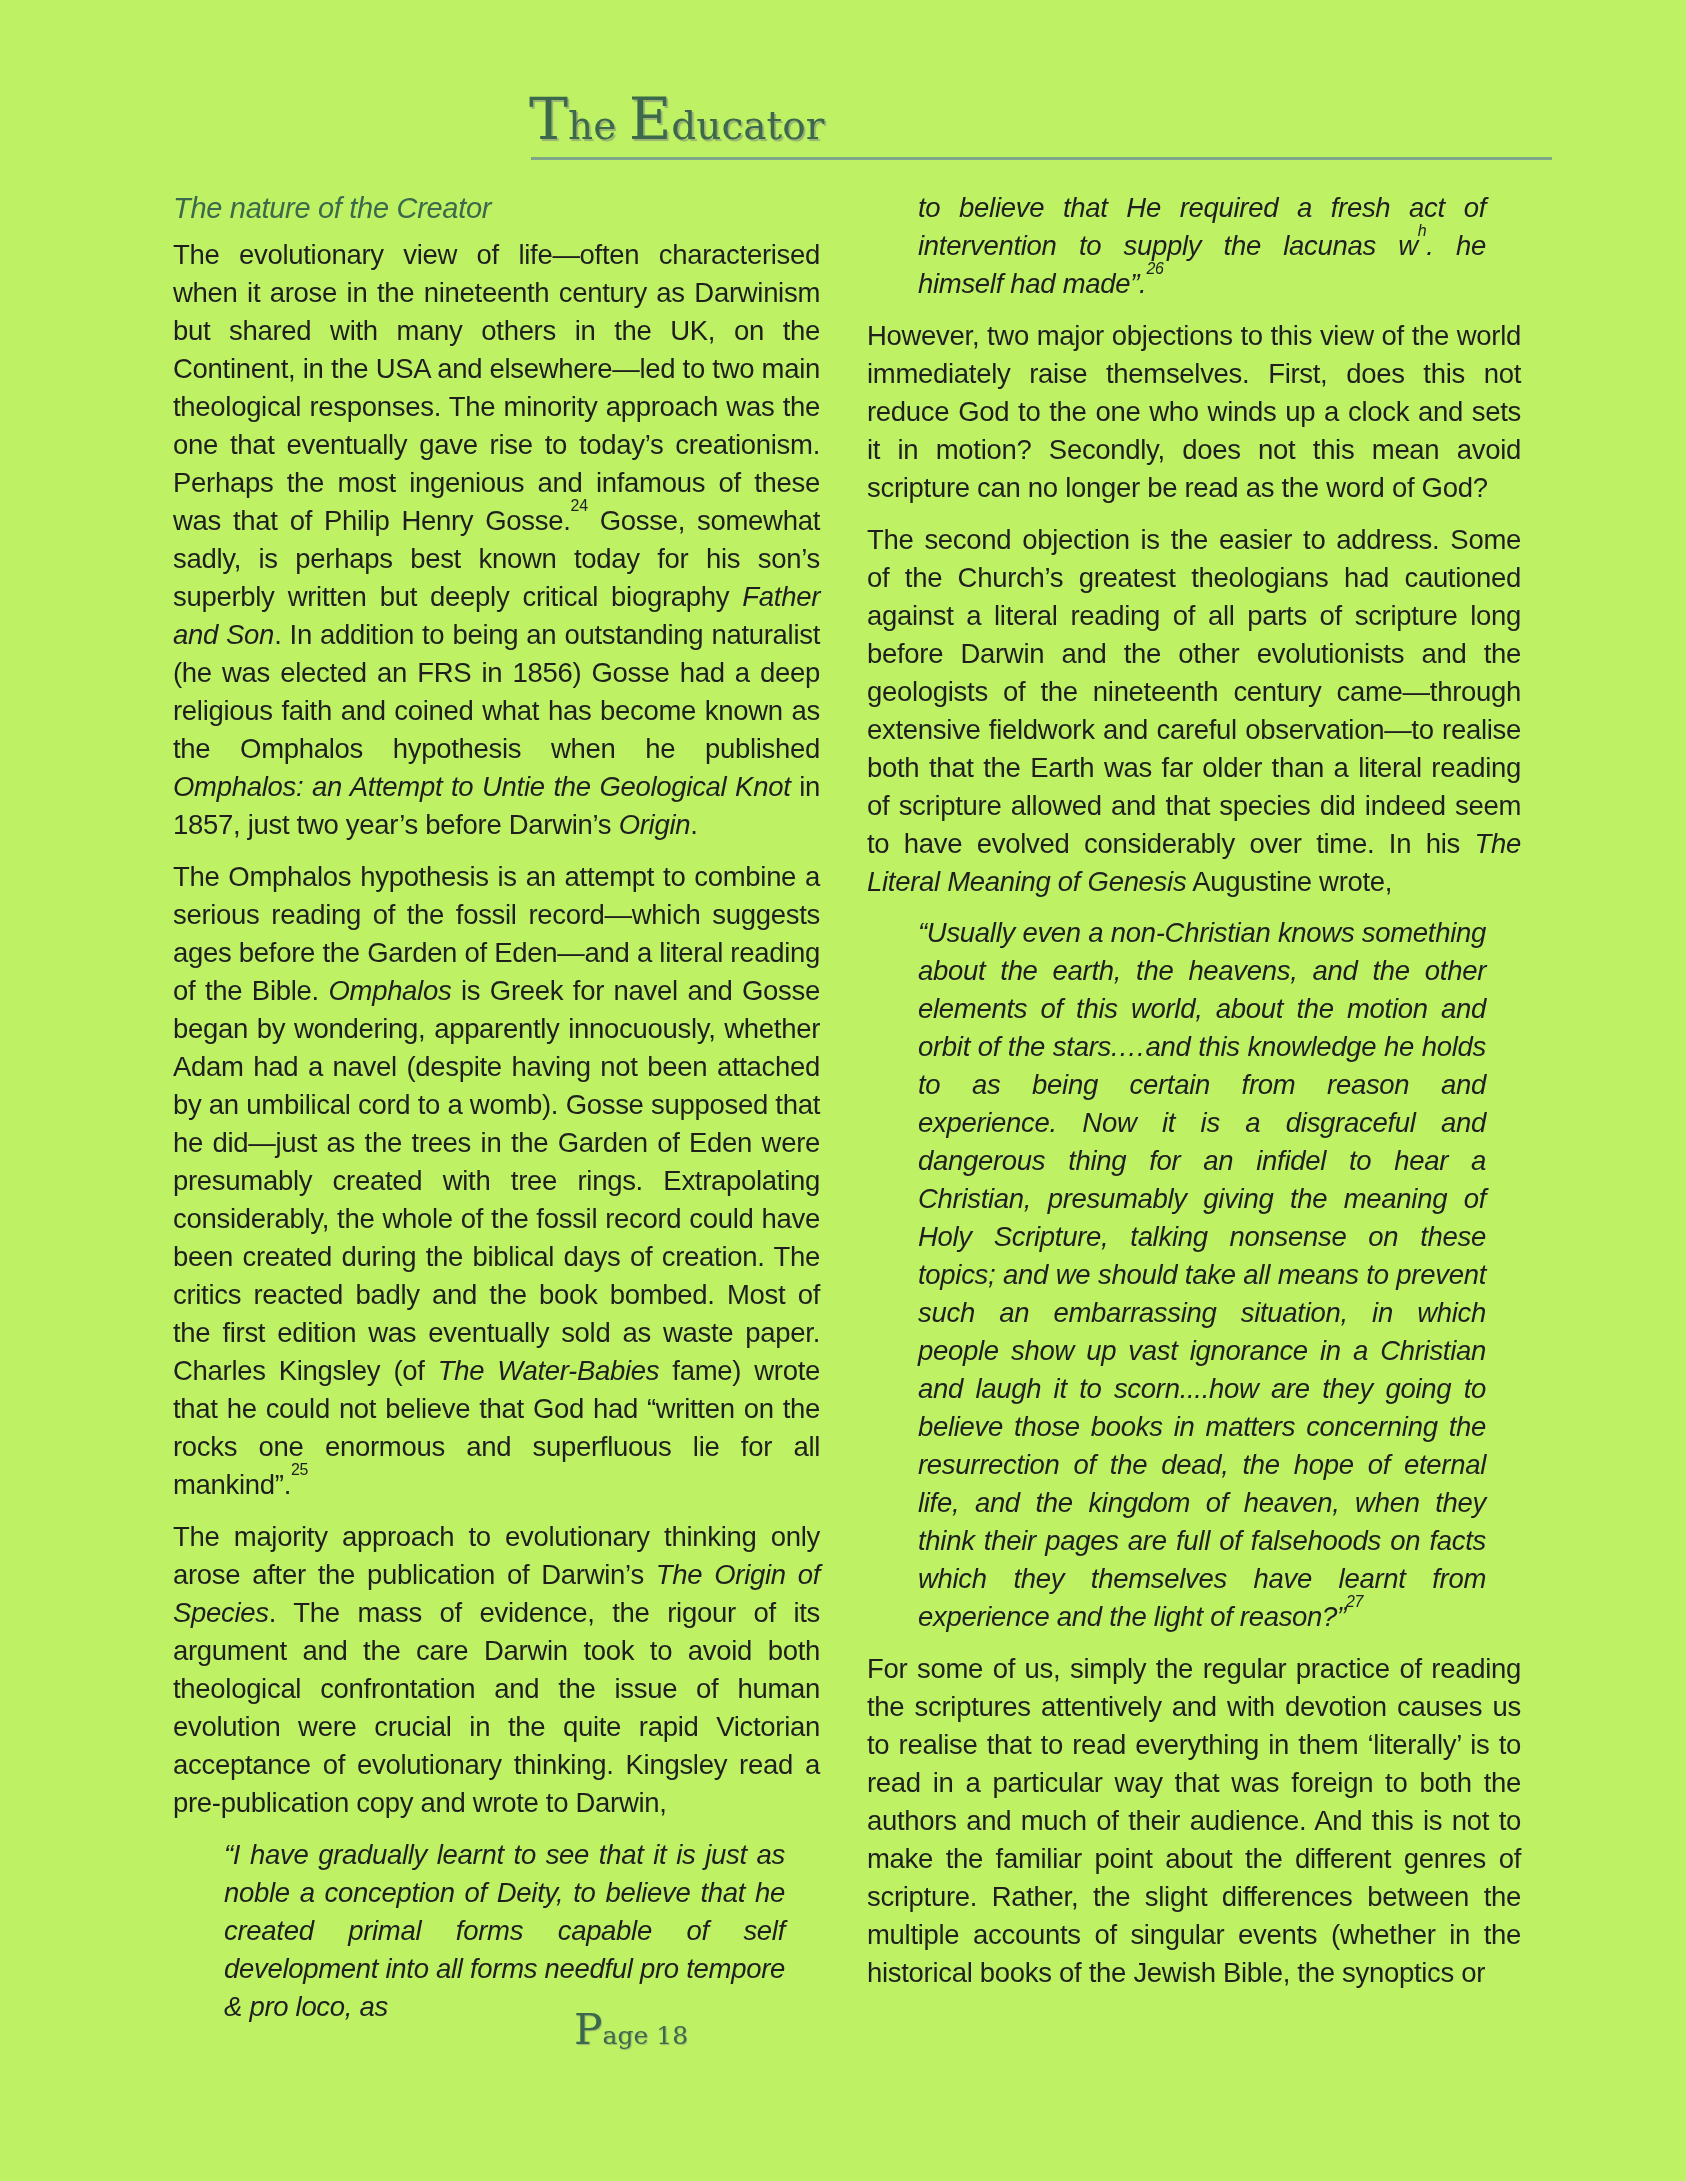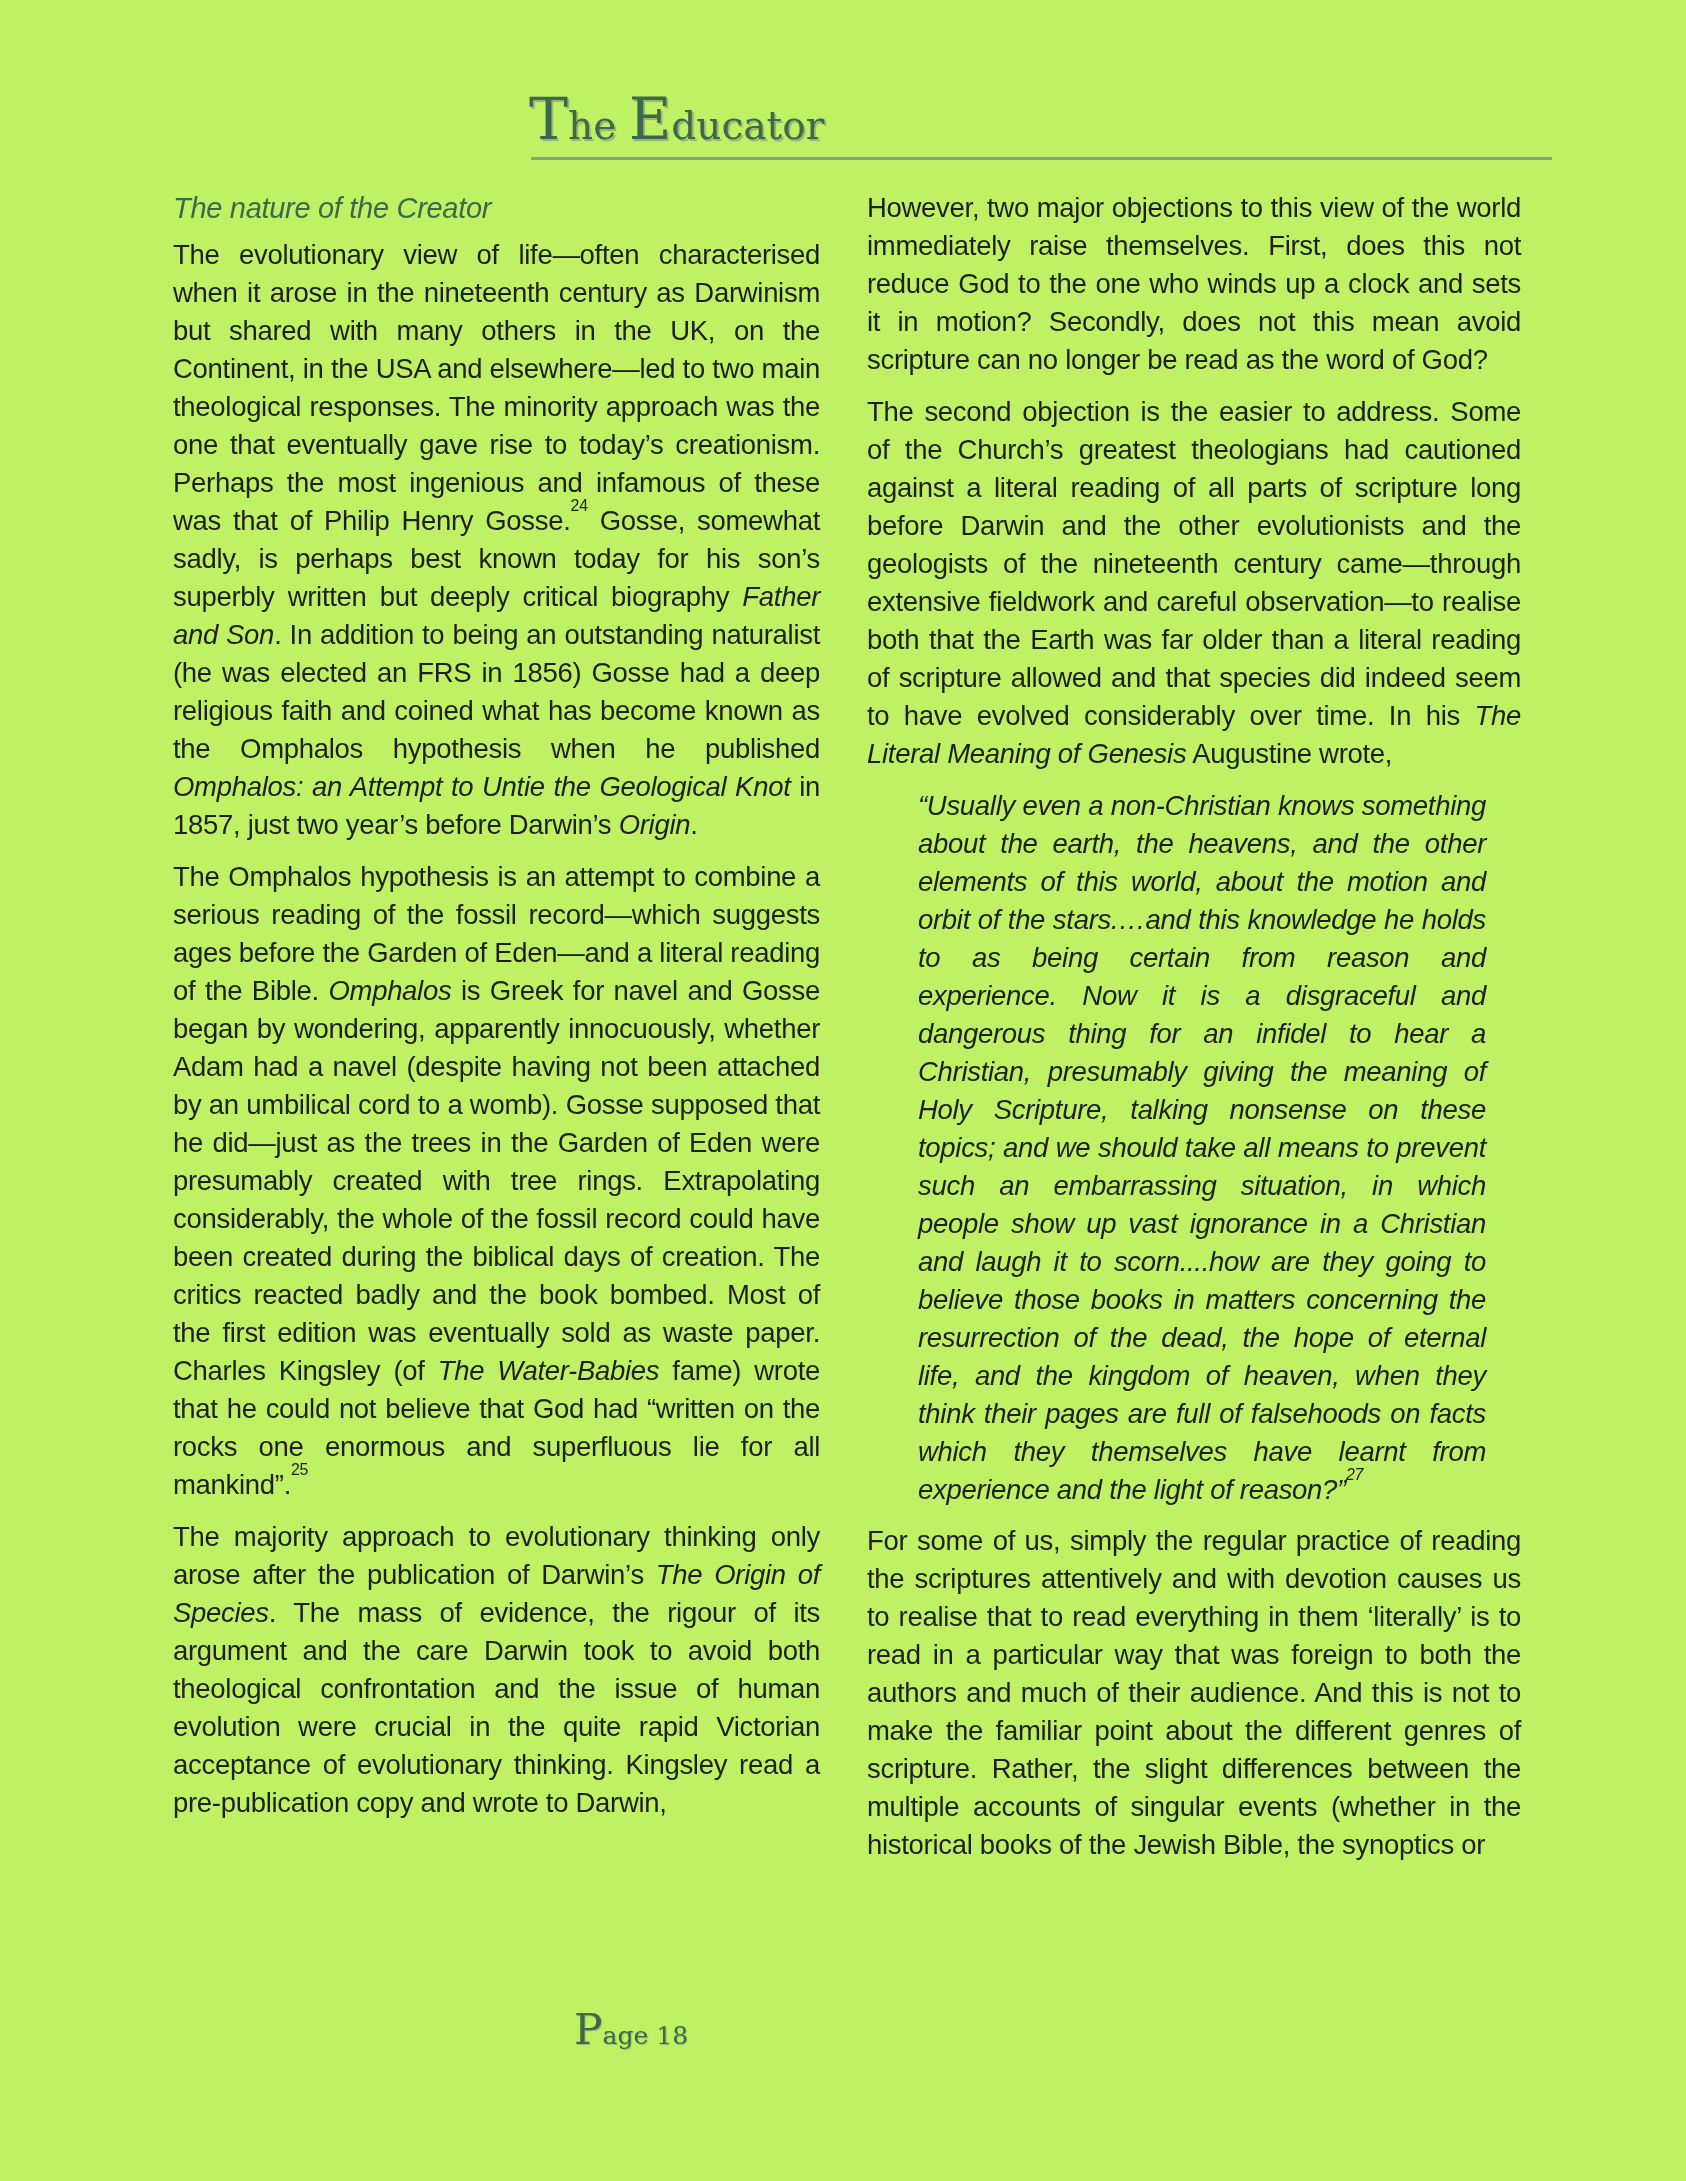--- a/index.html
+++ b/index.html
@@ -101,24 +101,26 @@
     <div class="masthead-rule"></div>
   </header>
 
   <main class="columns">
     <section class="col left">
       <h2 class="section-heading">The nature of the Creator</h2>
       <div class="col-body">
           <p>The evolutionary view of life—often characterised when it arose in the nineteenth century as Darwinism but shared with many others in the UK, on the Continent, in the USA and elsewhere—led to two main theological responses. The minority approach was the one that eventually gave rise to today’s creationism. Perhaps the most ingenious and infamous of these was that of Philip Henry Gosse.<sup>24</sup> Gosse, somewhat sadly, is perhaps best known today for his son’s superbly written but deeply critical biography <i>Father and Son</i>. In addition to being an outstanding naturalist (he was elected an FRS in 1856) Gosse had a deep religious faith and coined what has become known as the Omphalos hypothesis when he published <i>Omphalos: an Attempt to Untie the Geological Knot</i> in 1857, just two year’s before Darwin’s <i>Origin</i>.</p>
           <p>The Omphalos hypothesis is an attempt to combine a serious reading of the fossil record—which suggests ages before the Garden of Eden—and a literal reading of the Bible. <i>Omphalos</i> is Greek for navel and Gosse began by wondering, apparently innocuously, whether Adam had a navel (despite having not been attached by an umbilical cord to a womb). Gosse supposed that he did—just as the trees in the Garden of Eden were presumably created with tree rings. Extrapolating considerably, the whole of the fossil record could have been created during the biblical days of creation. The critics reacted badly and the book bombed. Most of the first edition was eventually sold as waste paper. Charles Kingsley (of <i>The Water-Babies</i> fame) wrote that he could not believe that God had “written on the rocks one enormous and superfluous lie for all mankind”.<sup>25</sup></p>
           <p>The majority approach to evolutionary thinking only arose after the publication of Darwin’s <i>The Origin of Species</i>. The mass of evidence, the rigour of its argument and the care Darwin took to avoid both theological confrontation and the issue of human evolution were crucial in the quite rapid Victorian acceptance of evolutionary thinking. Kingsley read a pre-publication copy and wrote to Darwin,</p>
+          <blockquote>“I have gradually learnt to see that it is just as noble a conception of Deity, to believe that he created primal forms capable of self development into all forms needful pro tempore &amp; pro loco, as</blockquote>
         </div>
     </section>
     <section class="col right">
       <div class="col-body">
+          <blockquote>to believe that He required a fresh act of intervention to supply the lacunas w<sup>h</sup>. he himself had made”.<sup>26</sup></blockquote>
           <p>However, two major objections to this view of the world immediately raise themselves. First, does this not reduce God to the one who winds up a clock and sets it in motion? Secondly, does not this mean avoid scripture can no longer be read as the word of God?</p>
           <p>The second objection is the easier to address. Some of the Church’s greatest theologians had cautioned against a literal reading of all parts of scripture long before Darwin and the other evolutionists and the geologists of the nineteenth century came—through extensive fieldwork and careful observation—to realise both that the Earth was far older than a literal reading of scripture allowed and that species did indeed seem to have evolved considerably over time. In his <i>The Literal Meaning of Genesis</i> Augustine wrote,</p>
           <blockquote>“Usually even a non-Christian knows something about the earth, the heavens, and the other elements of this world, about the motion and orbit of the stars.…and this knowledge he holds to as being certain from reason and experience. Now it is a disgraceful and dangerous thing for an infidel to hear a Christian, presumably giving the meaning of Holy Scripture, talking nonsense on these topics; and we should take all means to prevent such an embarrassing situation, in which people show up vast ignorance in a Christian and laugh it to scorn....how are they going to believe those books in matters concerning the resurrection of the dead, the hope of eternal life, and the kingdom of heaven, when they think their pages are full of falsehoods on facts which they themselves have learnt from experience and the light of reason?”<sup>27</sup></blockquote>
           <p>For some of us, simply the regular practice of reading the scriptures attentively and with devotion causes us to realise that to read everything in them ‘literally’ is to read in a particular way that was foreign to both the authors and much of their audience. And this is not to make the familiar point about the different genres of scripture. Rather, the slight differences between the multiple accounts of singular events (whether in the historical books of the Jewish Bible, the synoptics or</p>
         </div>
     </section>
   </main>
 
   <footer>
     <div class="page-number"><span class="bigcap">P</span>age 18</div>

